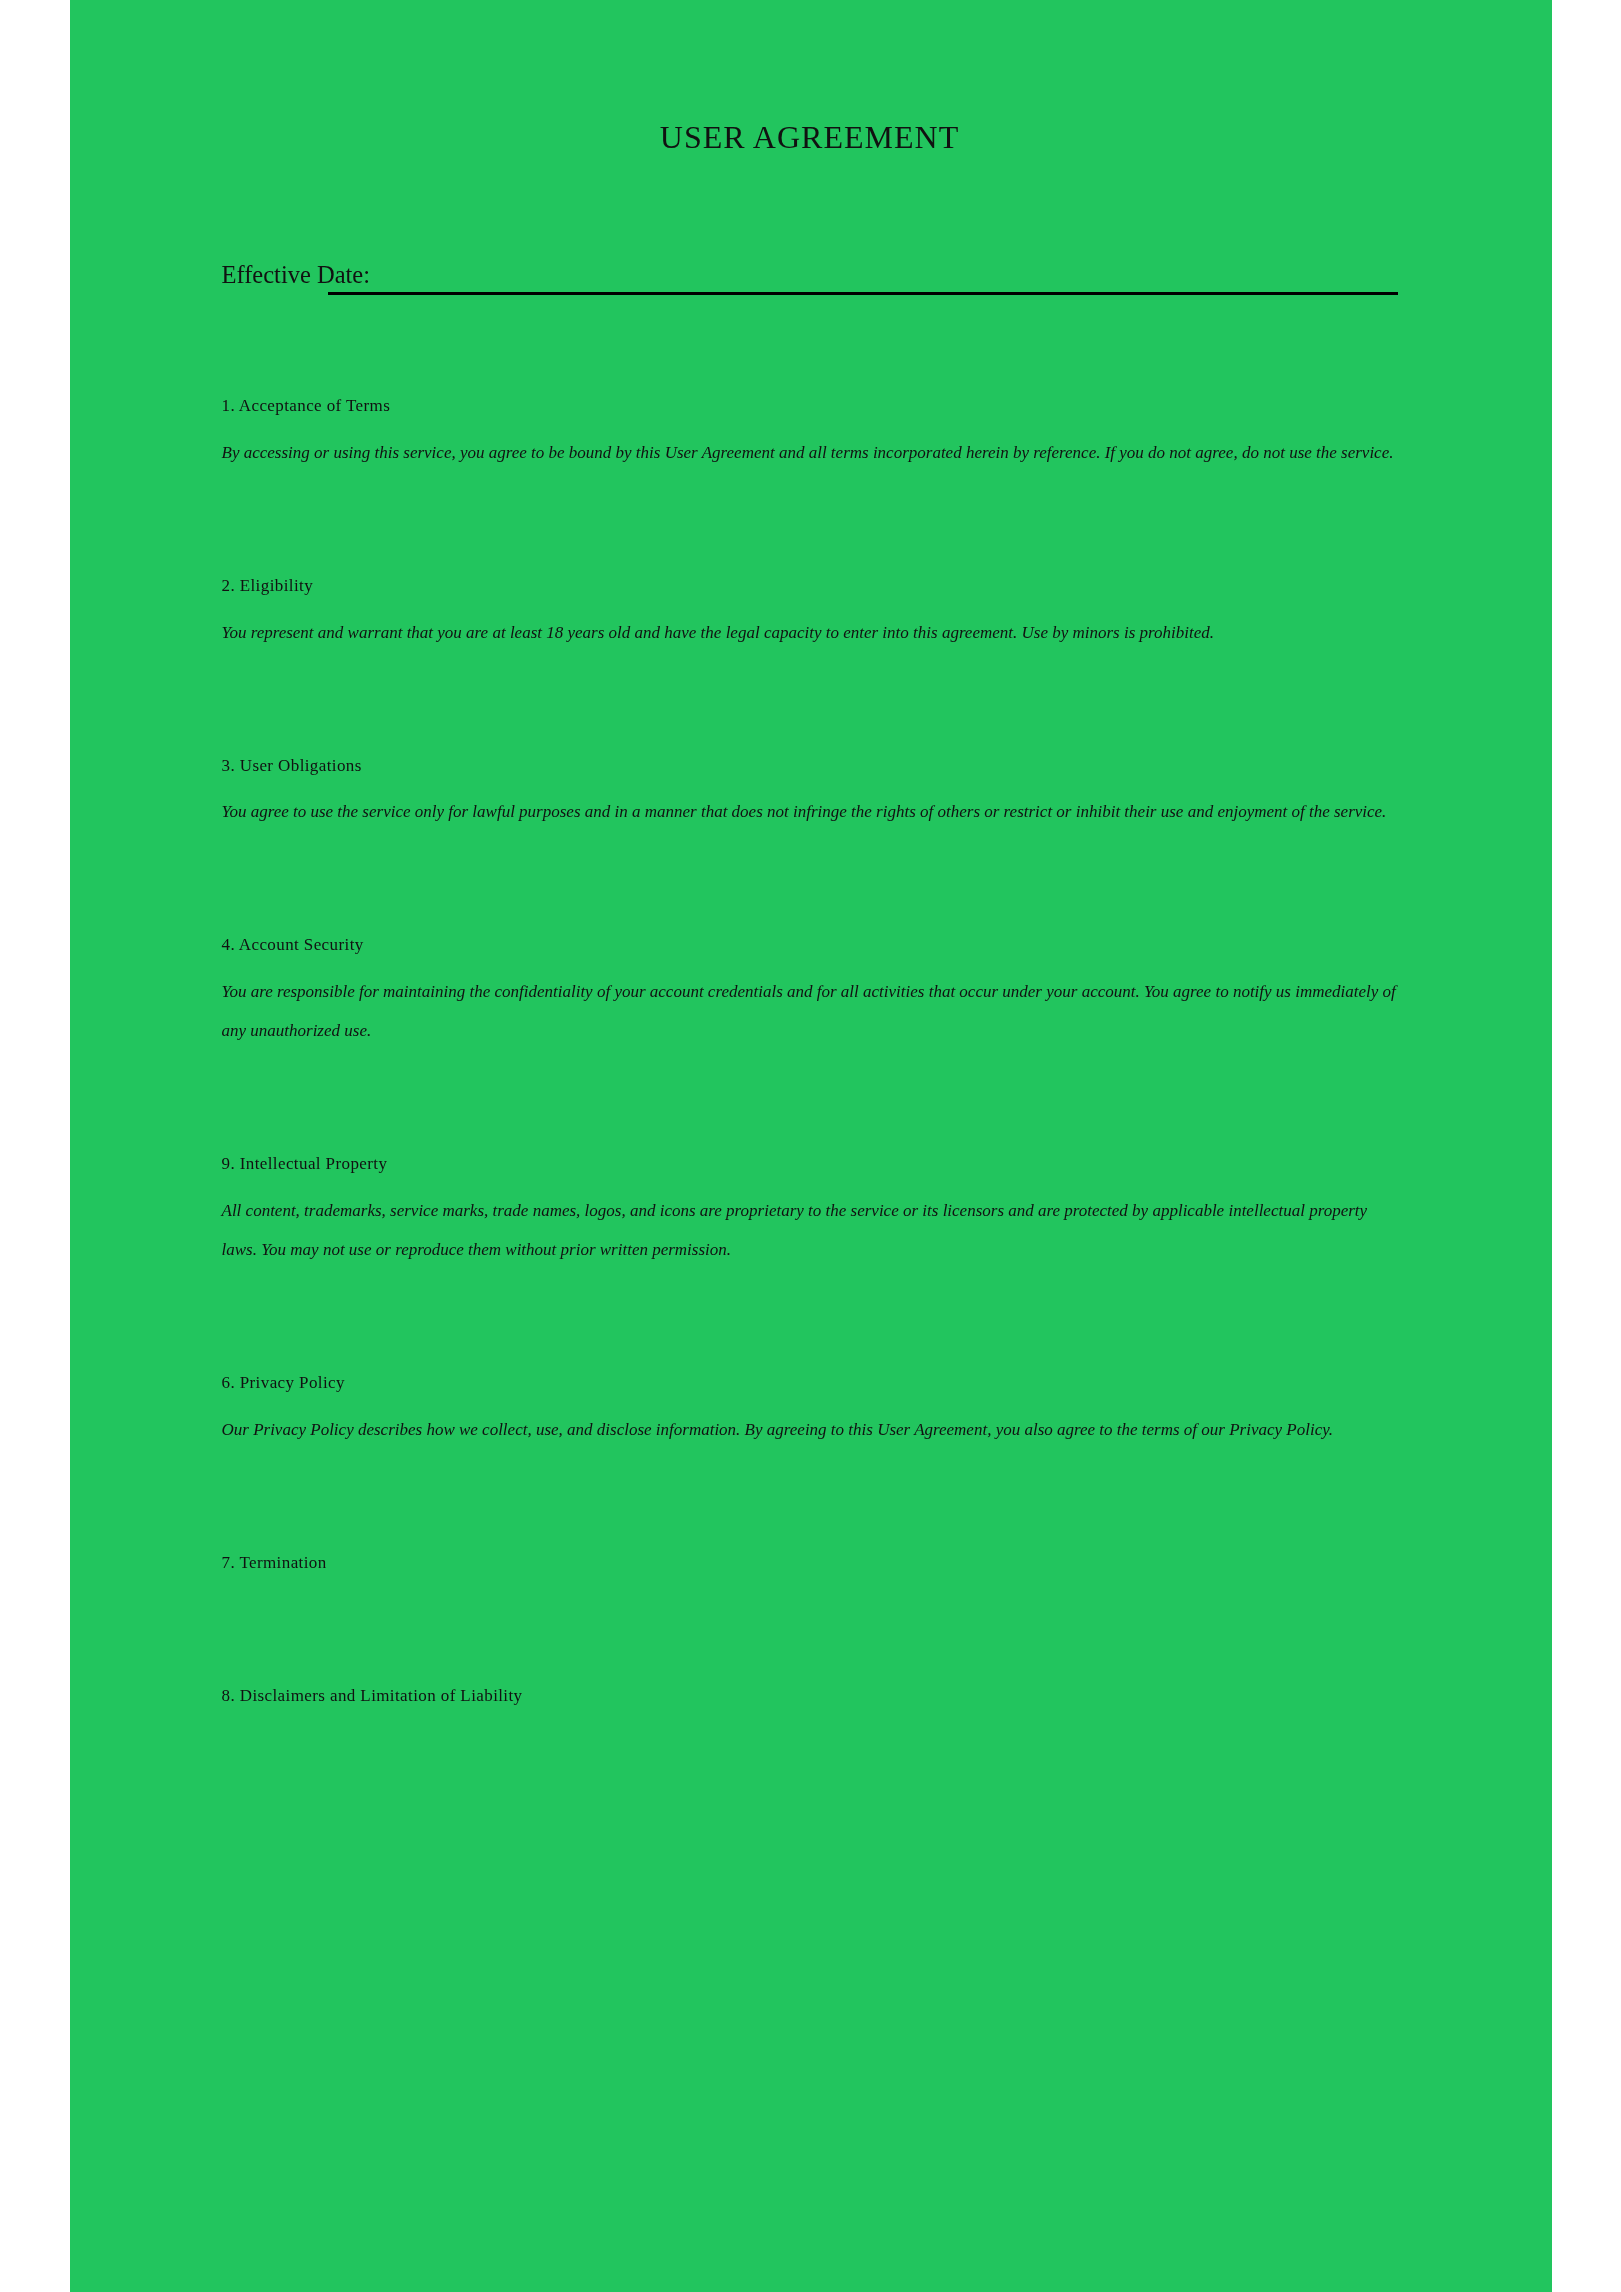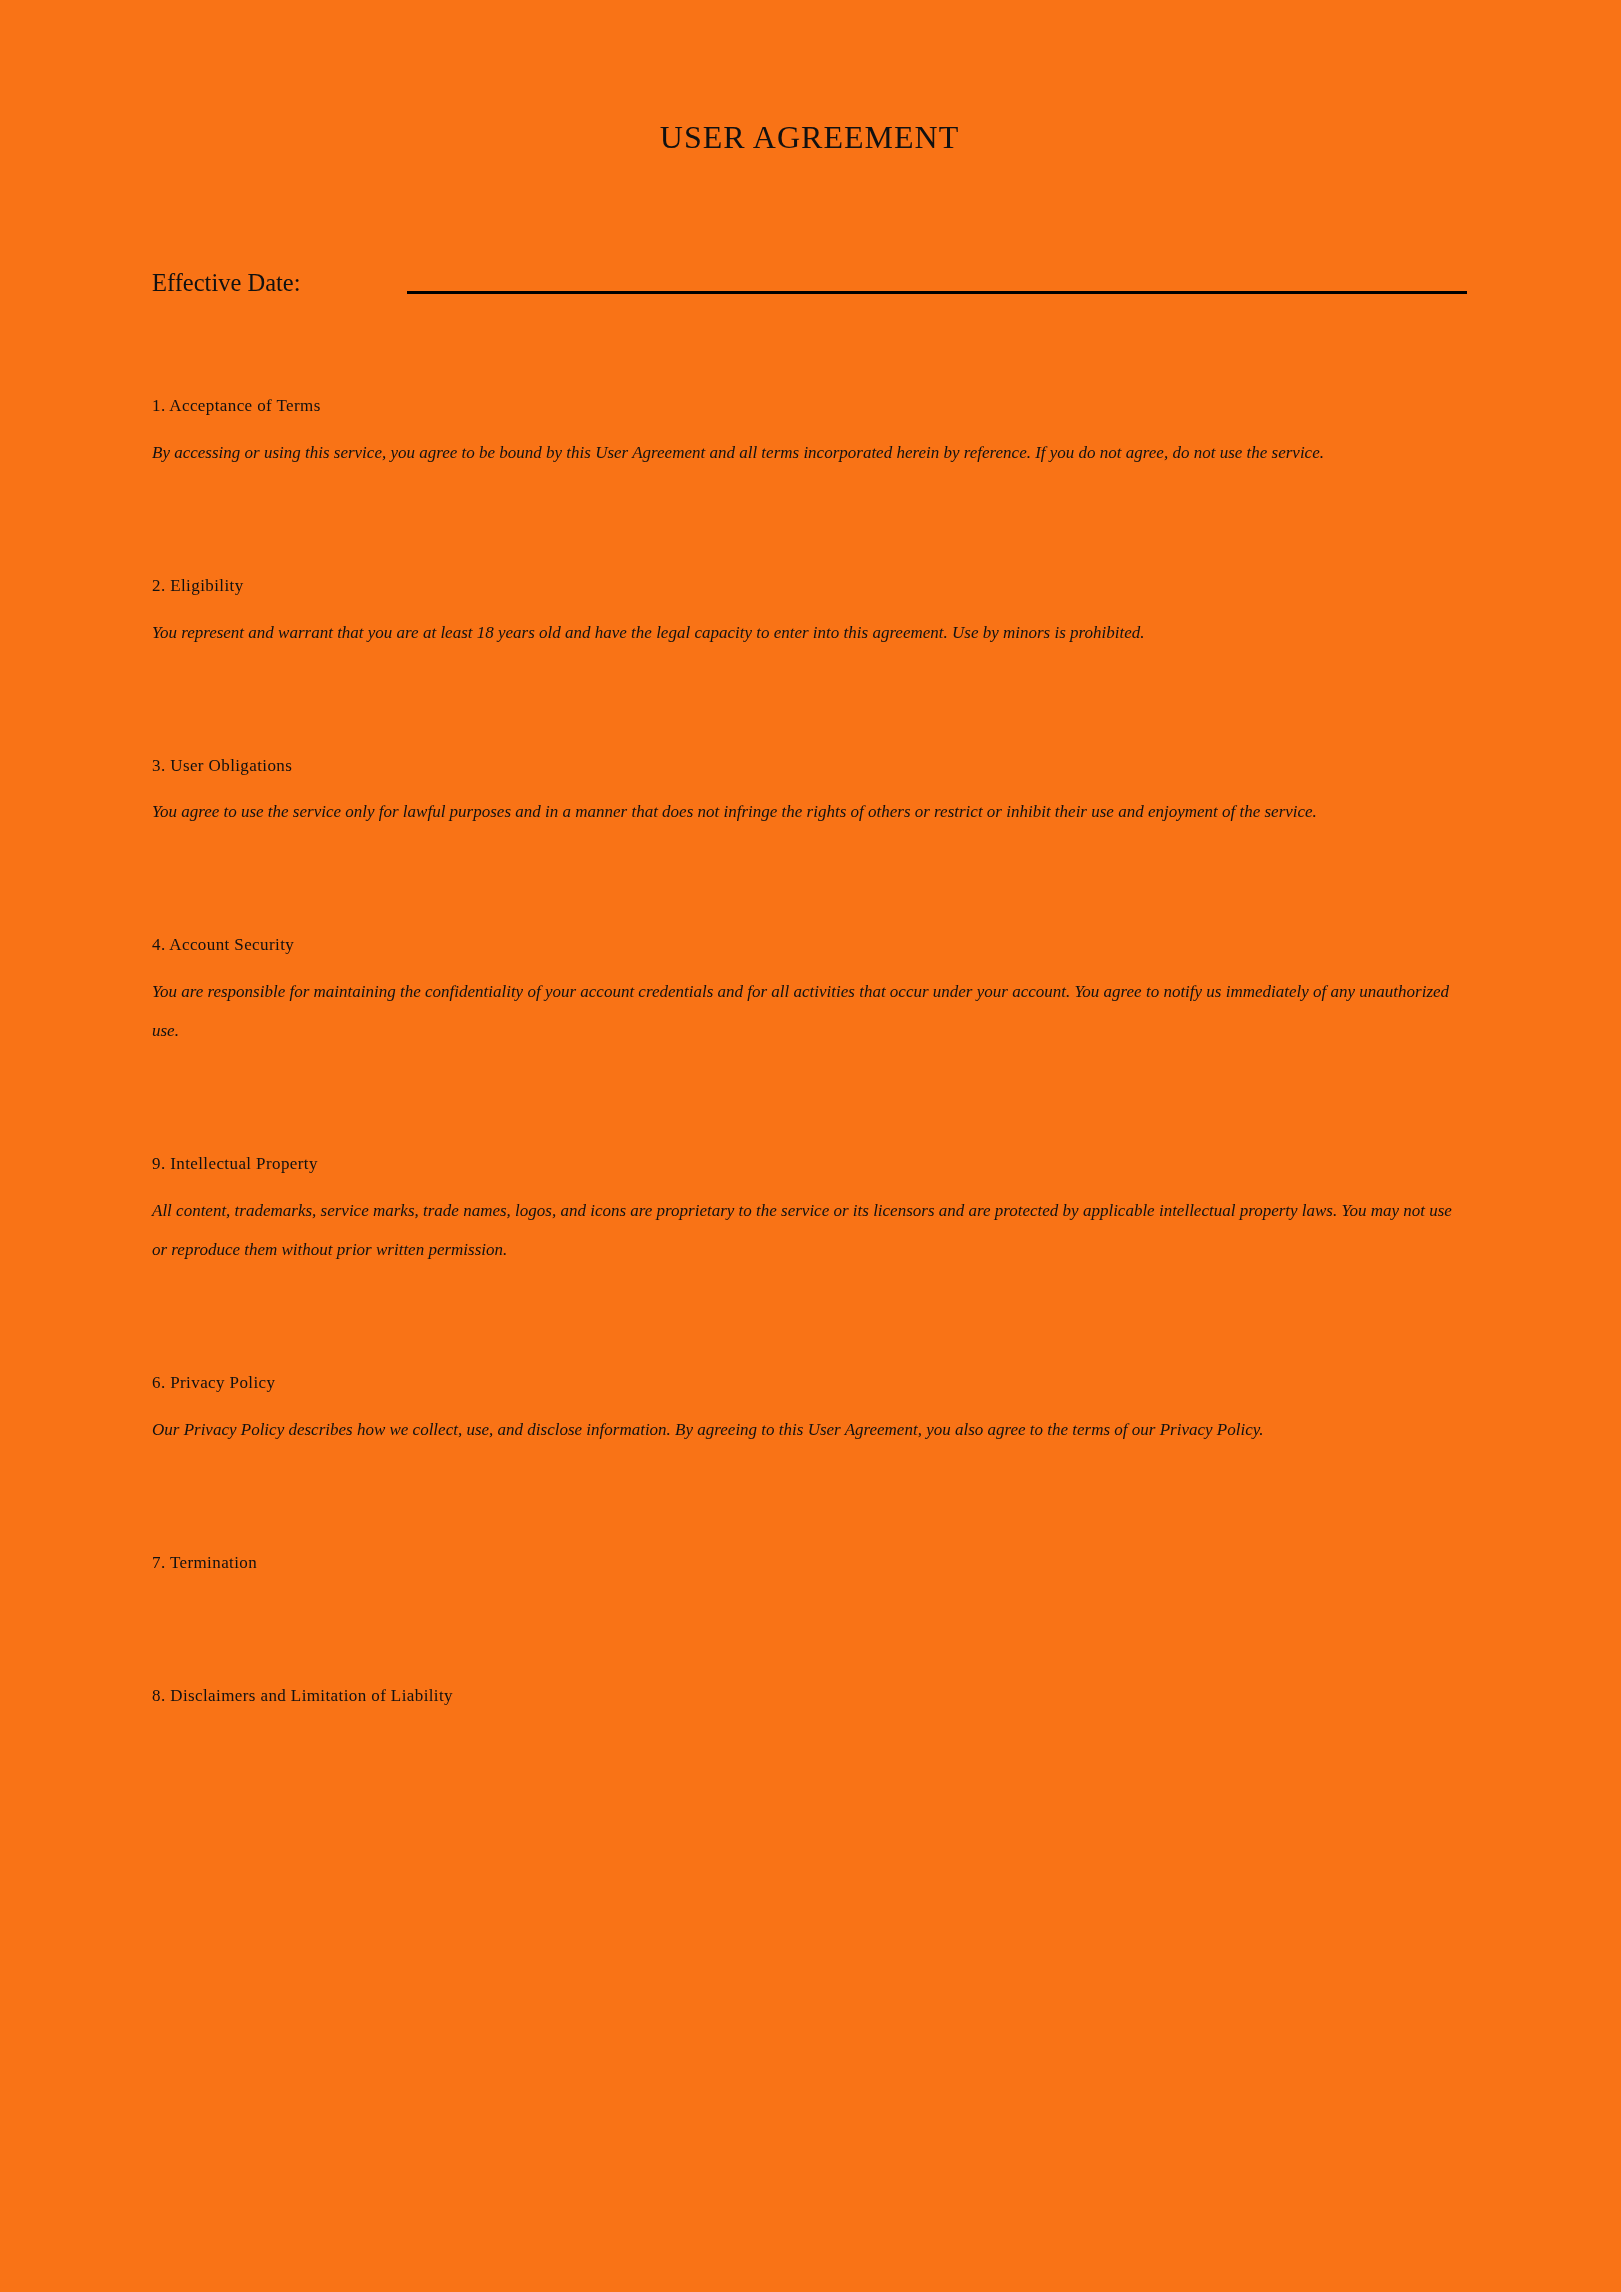--- a/index.html
+++ b/index.html
@@ -2,44 +2,44 @@
 <html><head>
 <meta charset="utf-8">
 <style>
   html, body {
     margin: 0;
     padding: 0;
     background: #ffffff;
   }
   .page {
     position: relative;
-    width: 1621px;
+    width: 1482px;
     height: 2293px;
     margin: 0 auto;
-    background: #f97316;
+    background: #22c55e;
     color: #000000;
     font-family: "Liberation Serif", "DejaVu Serif", serif;
     overflow: hidden;
     box-sizing: border-box;
     padding: 116px 154px 0 152px;
   }
   .doc-title {
     text-align: center;
     font-size: 32px;
     line-height: 43px;
     font-weight: normal;
     letter-spacing: 1px;
     color: #111111;
     margin: 0;
   }
   .effective-row {
     display: flex;
-    align-items: flex-end;
     margin-top: 98px;
     height: 43px;
+    flex-direction: column;
   }
   .effective-label {
     font-size: 24.5px;
     line-height: 35px;
     white-space: nowrap;
     color: #111111;
   }
   .effective-line {
     flex: 1 1 auto;
     margin-left: 106px;

